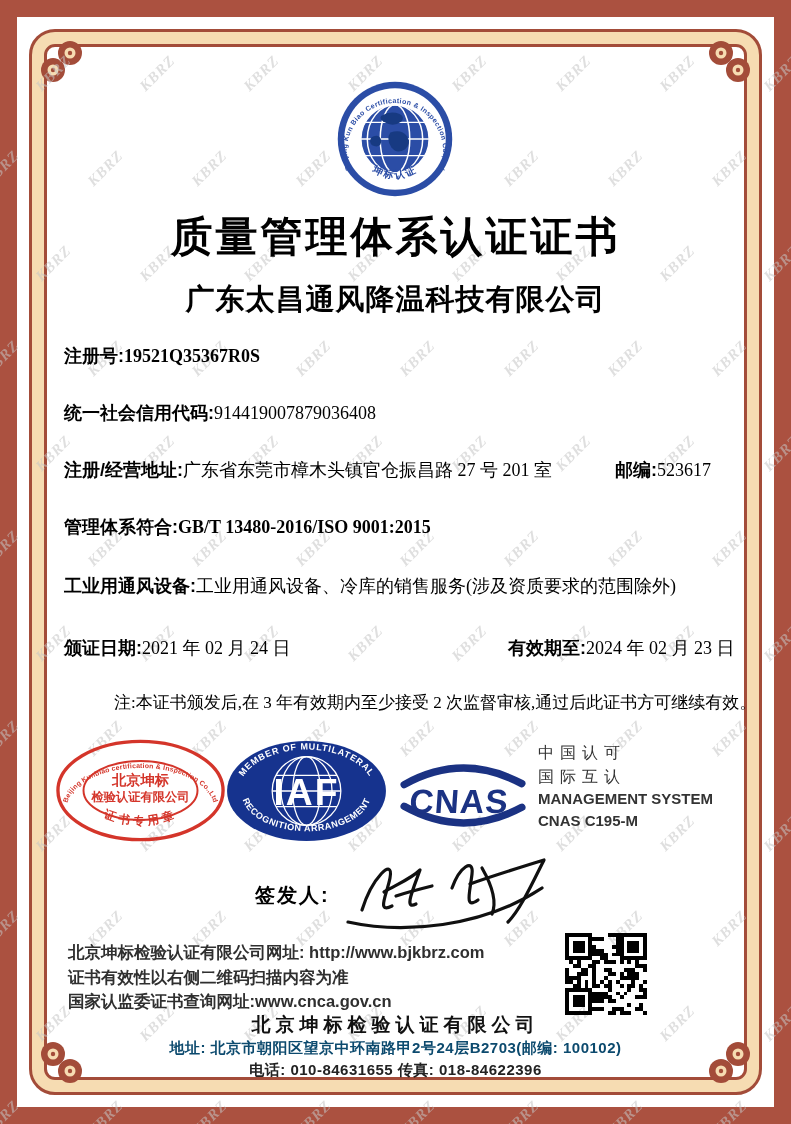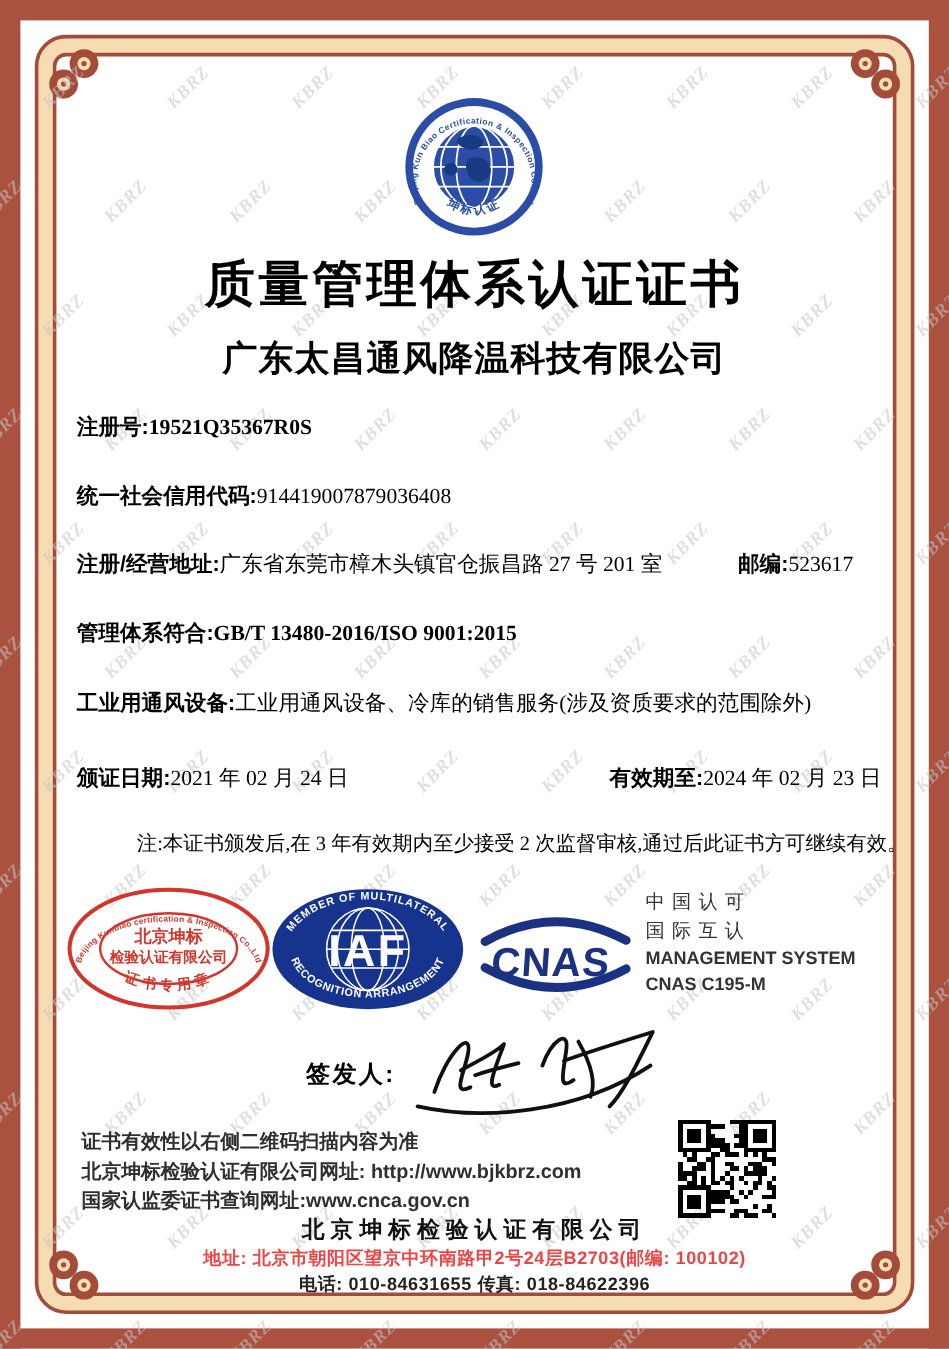--- a/index.html
+++ b/index.html
@@ -44,21 +44,21 @@
   
   .signer-label{left:255px;top:882px;font-size:20px;font-weight:bold;letter-spacing:2px;}
   .signature{left:332px;top:848px;width:225px;height:90px;}
   
   .verify{left:68px;top:940px;font-size:16.5px;font-weight:600;color:#2f2f2f;line-height:24.5px;white-space:nowrap;}
   .qr{left:565px;top:933px;width:82px;height:82px;}
   
   .issuer-name{left:0;top:1012px;width:791px;text-align:center;font-size:19px;
     font-weight:bold;letter-spacing:5px;color:#111;}
   .issuer-address{left:0;top:1039px;width:791px;text-align:center;font-size:15px;
-    font-weight:600;color:#ef4444;letter-spacing:.5px;}
+    font-weight:600;color:#0c4a6e;letter-spacing:.5px;}
   .issuer-phone{left:0;top:1061px;width:791px;text-align:center;font-size:15px;
     font-weight:600;color:#222;letter-spacing:.5px;}
 </style>
 </head>
 <body>
 
 <svg id="frame" viewBox="0 0 791 1124" aria-hidden="true">
   <g fill="#ab5140">
     <rect x="0" y="0" width="791" height="17"></rect>
     <rect x="0" y="1107" width="791" height="17"></rect>
@@ -330,22 +330,22 @@
       <path d="M 52 44 C 66 36, 80 30, 88 22 C 80 44, 72 62, 84 56"></path>
       <path d="M 64 48 C 76 44, 92 40, 100 38"></path>
       <path d="M 120 40 C 128 18, 142 10, 140 26 C 138 44, 132 62, 146 52"></path>
       <path d="M 150 20 C 158 34, 166 52, 160 66"></path>
       <path d="M 138 36 C 160 28, 186 20, 212 12 C 200 36, 188 62, 176 74"></path>
       <path d="M 16 74 C 70 86, 150 80, 210 40"></path>
     </g>
   </svg>
 
   <div class="abs verify">
+    <div>北京坤标检验认证有限公司网址: http://www.bjkbrz.com</div>
     <div>证书有效性以右侧二维码扫描内容为准</div>
-    <div>北京坤标检验认证有限公司网址: http://www.bjkbrz.com</div>
     <div>国家认监委证书查询网址:www.cnca.gov.cn</div>
   </div>
 
   <svg class="abs qr" viewBox="0 0 21 21" shape-rendering="crispEdges" fill="#000">
       <g id="qr-cells">
         <rect x="0" y="0" width="1" height="1"></rect>
         <rect x="1" y="0" width="1" height="1"></rect>
         <rect x="2" y="0" width="1" height="1"></rect>
         <rect x="3" y="0" width="1" height="1"></rect>
         <rect x="4" y="0" width="1" height="1"></rect>

